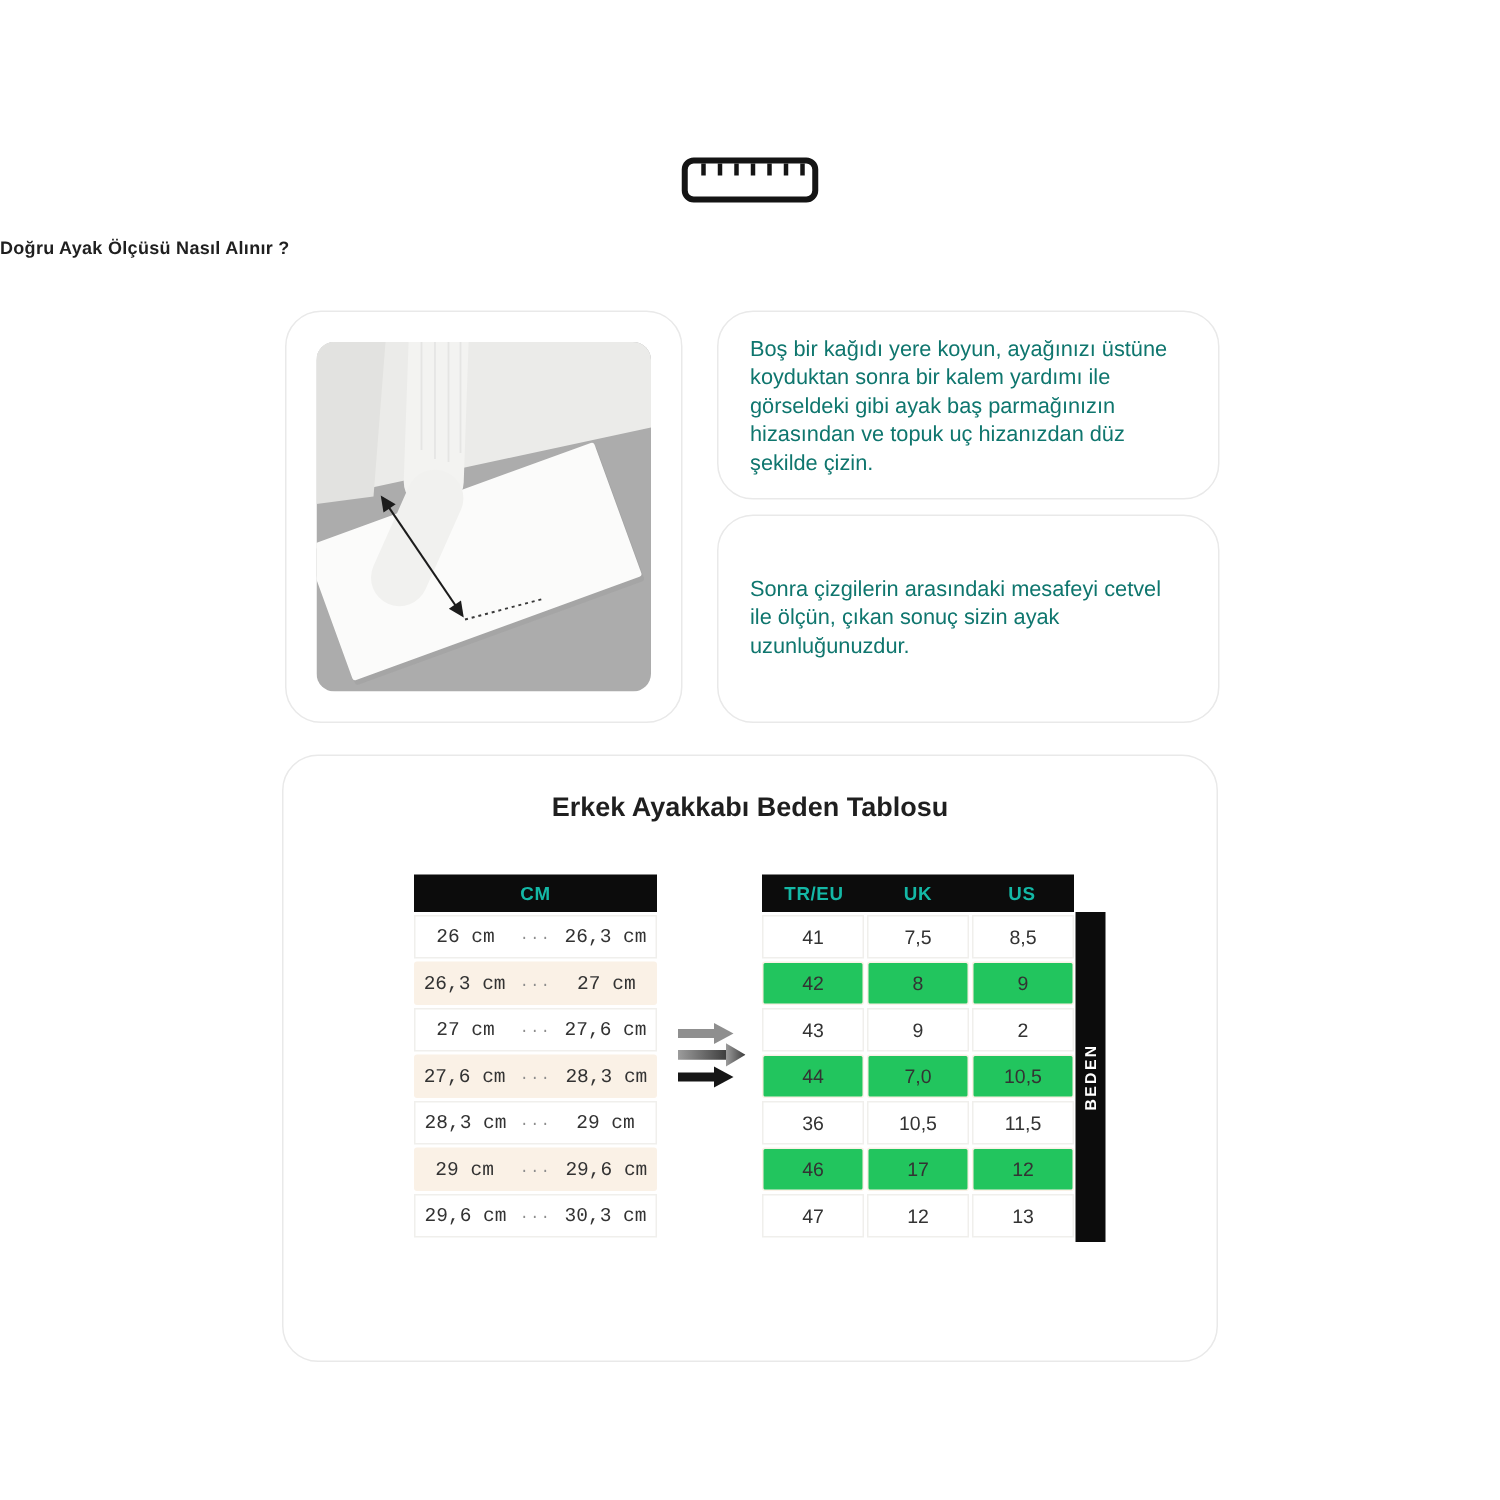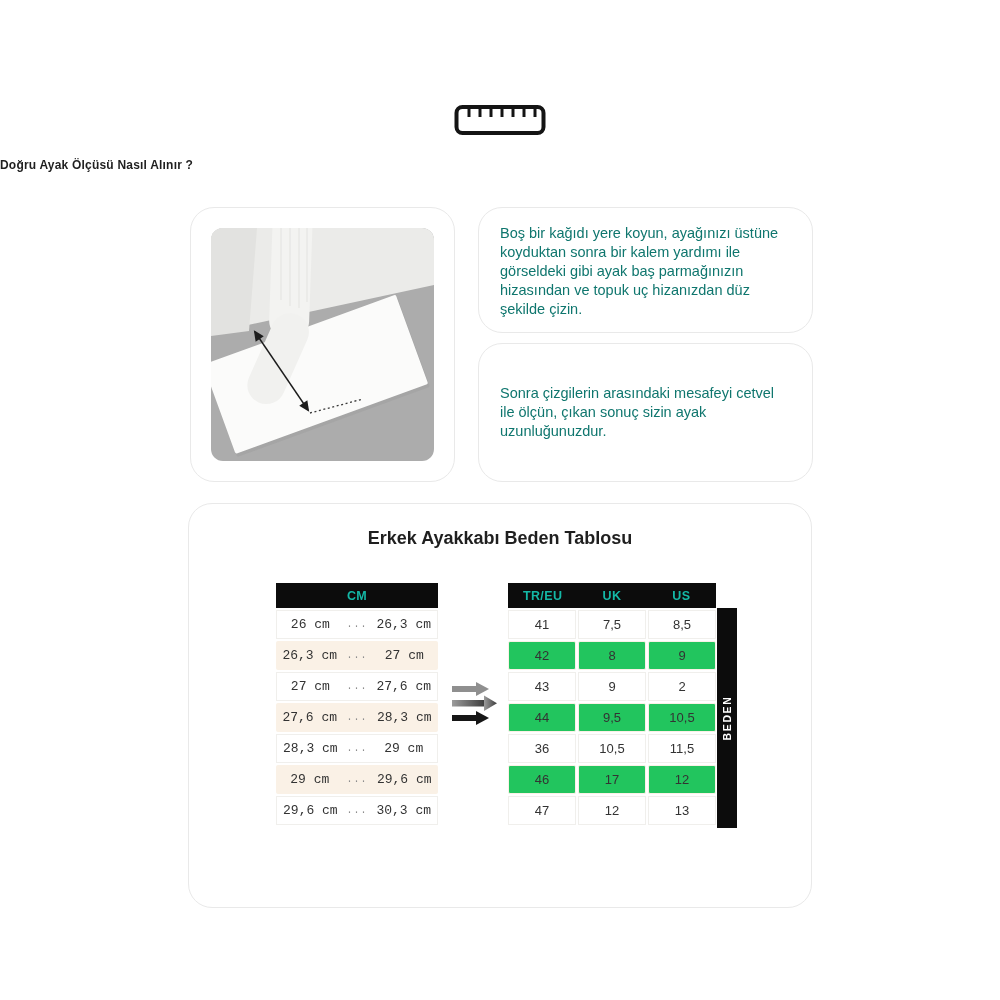--- a/index.html
+++ b/index.html
@@ -188,21 +188,21 @@
           <span class="cell">8</span>
           <span class="cell">9</span>
       </div>
       <div class="trow white">
         <span class="cell">43</span>
           <span class="cell">9</span>
           <span class="cell">2</span>
       </div>
       <div class="trow cream">
         <span class="cell">44</span>
-          <span class="cell">9,5</span>
+          <span class="cell">7,0</span>
           <span class="cell">10,5</span>
       </div>
       <div class="trow white">
         <span class="cell">36</span>
           <span class="cell">10,5</span>
           <span class="cell">11,5</span>
       </div>
       <div class="trow cream">
         <span class="cell">46</span>
           <span class="cell">17</span>

